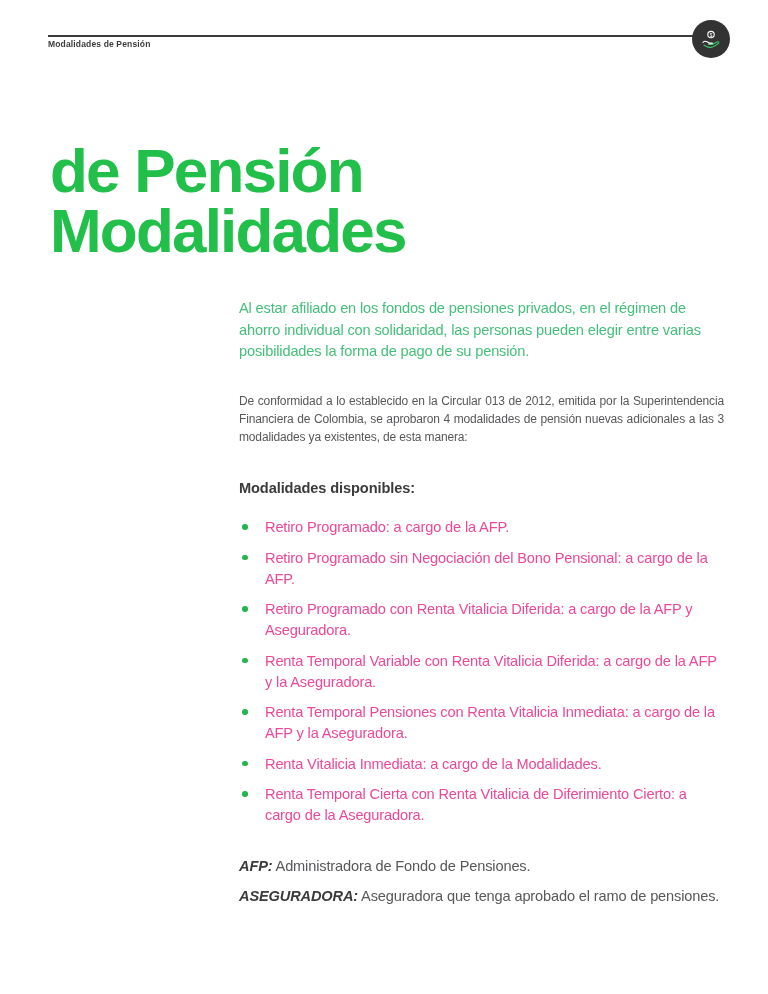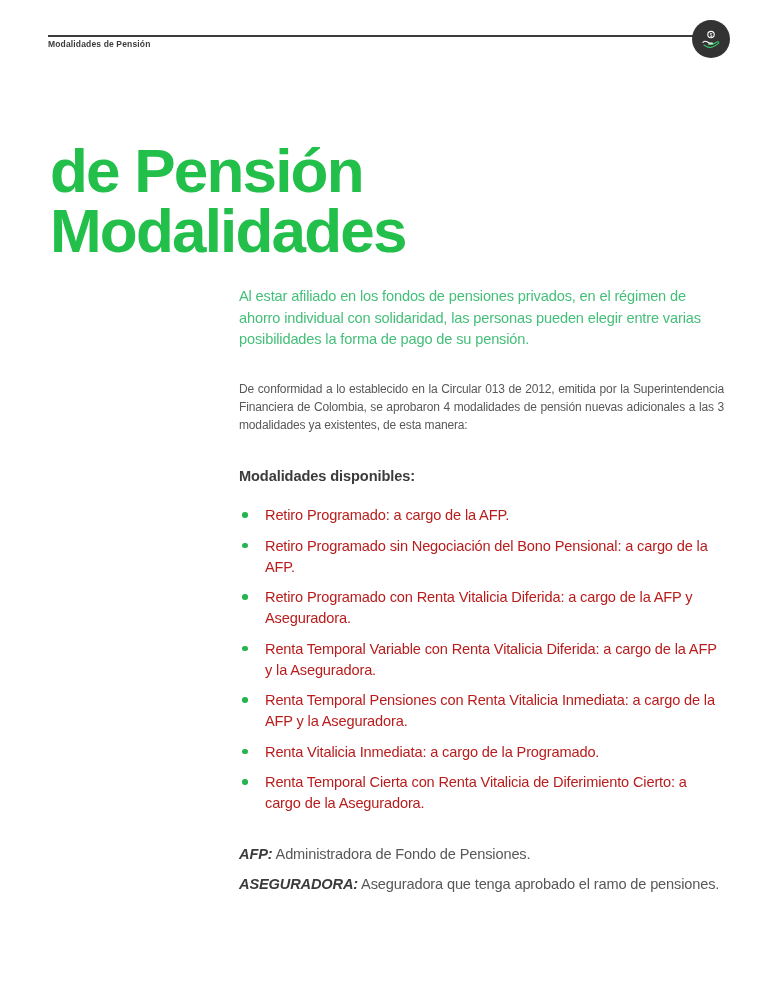--- a/index.html
+++ b/index.html
@@ -74,21 +74,21 @@
     font-weight: bold;
     letter-spacing: -1.8px;
     color: #22bf4b;
   }
   .doc-title .tl { display: block; }
 
   
   .content {
     position: absolute;
     left: 239px;
-    top: 286px;
+    top: 298px;
     width: 485px;
   }
 
   .intro {
     color: #44bf79;
     font-size: 14.6px;
     line-height: 1.49;
     letter-spacing: -0.15px;
     margin: 0;
   }
@@ -114,21 +114,21 @@
 
   .bullets {
     list-style: none;
     margin: 0;
     padding: 21px 0 0 0;
   }
   .bullets li {
     position: relative;
     padding-left: 26px;
     margin-bottom: 10px;
-    color: #b91c1c;
+    color: #ec4899;
     font-size: 14.6px;
     line-height: 1.42;
     letter-spacing: -0.15px;
   }
   .bullets li:last-child { margin-bottom: 0; }
   .bullets li .dot {
     position: absolute;
     left: 3px;
     top: 7px;
     width: 5.5px;
@@ -199,21 +199,21 @@
       <li>
         <span class="dot"></span>
         <span>Renta Temporal Variable con Renta Vitalicia Diferida: a cargo de la AFP y la Aseguradora.</span>
       </li>
       <li>
         <span class="dot"></span>
         <span>Renta Temporal Pensiones con Renta Vitalicia Inmediata: a cargo de la AFP y la Aseguradora.</span>
       </li>
       <li>
         <span class="dot"></span>
-        <span>Renta Vitalicia Inmediata: a cargo de la Programado.</span>
+        <span>Renta Vitalicia Inmediata: a cargo de la Modalidades.</span>
       </li>
       <li>
         <span class="dot"></span>
         <span>Renta Temporal Cierta con Renta Vitalicia de Diferimiento Cierto: a cargo de la Aseguradora.</span>
       </li>
     </ul>
 
     <div class="defs">
       <p class="def">
         <span class="term">AFP:</span><span> Administradora de Fondo de Pensiones.</span>

